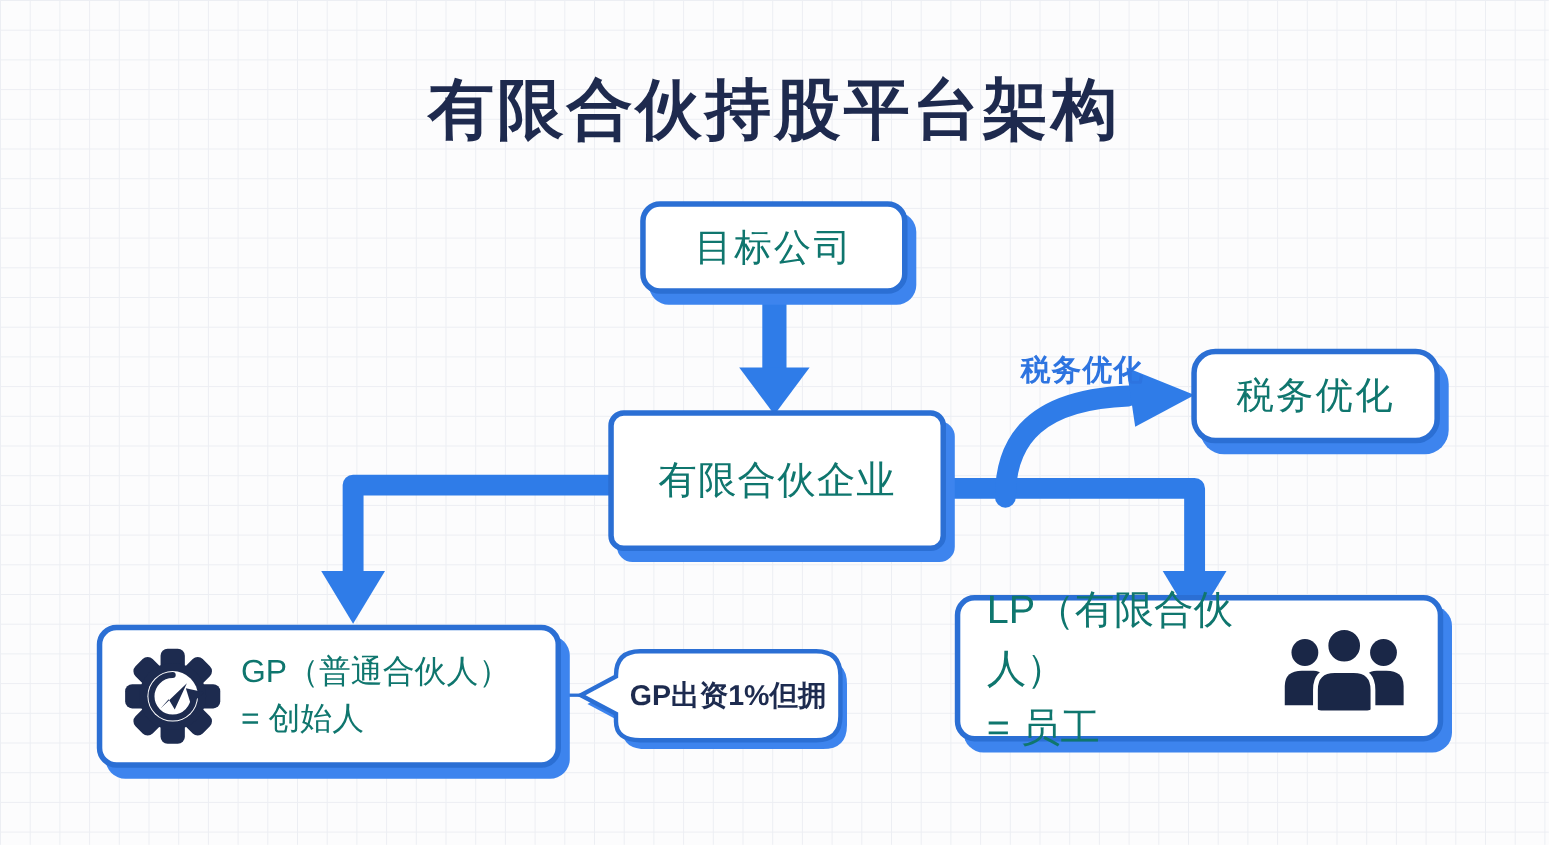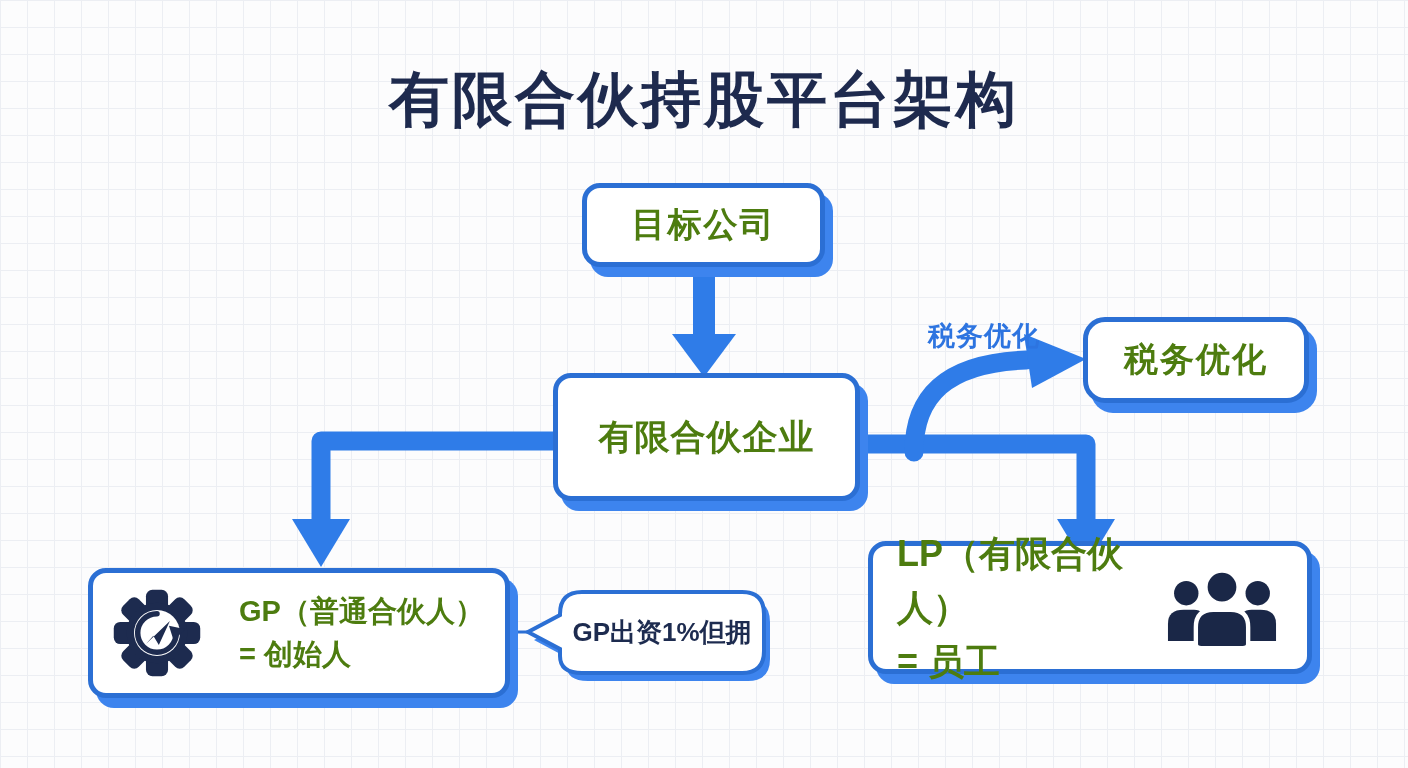--- a/index.html
+++ b/index.html
@@ -22,27 +22,27 @@
     color:#1e2a4e;
   }
   .arrow-layer{position:absolute;left:0;top:0;z-index:1;}
   .node{
     position:absolute;box-sizing:border-box;z-index:2;
     background:#ffffff;
     border:5px solid #2b6fd4;
     border-radius:18px;
     box-shadow:8px 10px 0 0 #3d84ee;
     display:flex;align-items:center;justify-content:center;
-    color:#4d7c0f;font-weight:700;
+    color:#0f766e;font-weight:400;
   }
   .node .lines{display:flex;flex-direction:column;justify-content:center;}
   #box-target{left:582px;top:183px;width:243px;height:84px;font-size:34px;letter-spacing:2px;}
-  #box-partnership{left:553px;top:373px;width:307px;height:128px;font-size:35px;text-align:center;line-height:1.32;letter-spacing:1px;}
+  #box-partnership{left:553px;top:373px;width:307px;height:128px;font-size:35px;text-align:center;line-height:1.32;letter-spacing:1px;border-radius:14px;}
   #box-tax{left:1083px;top:317px;width:226px;height:86px;font-size:34px;letter-spacing:2px;border-radius:22px;}
-  #box-gp{left:88px;top:568px;width:422px;height:130px;justify-content:flex-start;padding:0 18px;gap:36px;font-size:29px;line-height:1.5;}
+  #box-gp{left:88px;top:568px;width:422px;height:130px;justify-content:flex-start;padding:0 18px;gap:16px;font-size:29px;line-height:1.5;}
   #box-lp{left:868px;top:541px;width:444px;height:133px;justify-content:flex-start;padding:0 24px;font-size:36px;line-height:1.5;}
   #box-lp .icon-wrap{margin-left:auto;}
   .tax-arrow-label{
     position:absolute;left:928px;top:318px;z-index:2;
     font-size:27px;font-weight:900;color:#2d74e0;letter-spacing:1px;
   }
   .callout-text{
     position:absolute;left:562px;top:596px;width:200px;height:72px;z-index:3;
     display:flex;flex-direction:column;align-items:center;justify-content:center;
     font-size:26px;font-weight:700;color:#1d2b4f;line-height:1.25;

